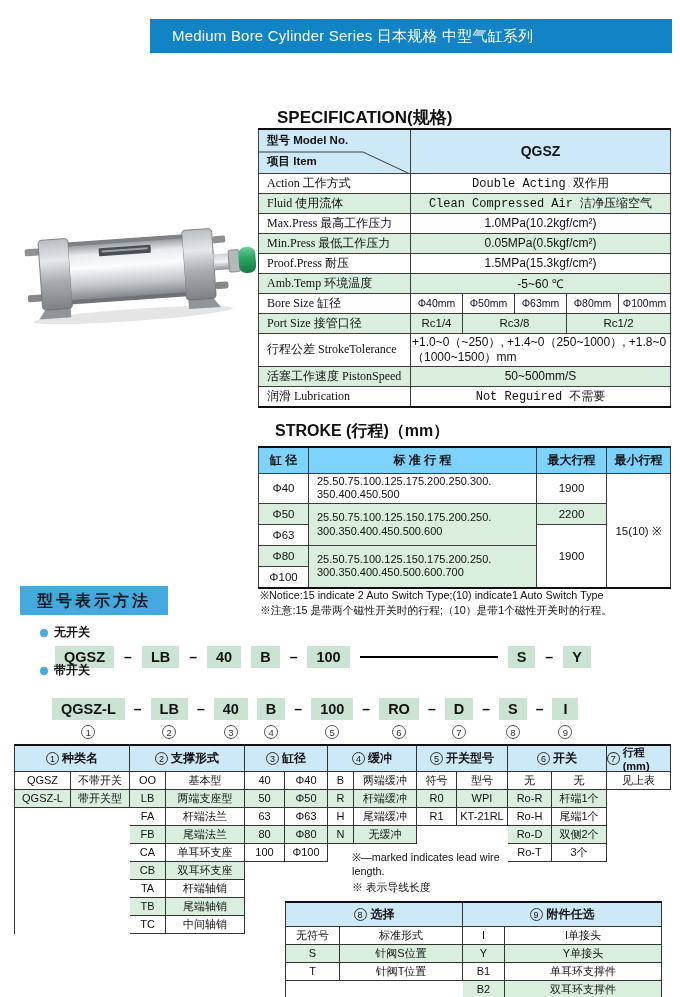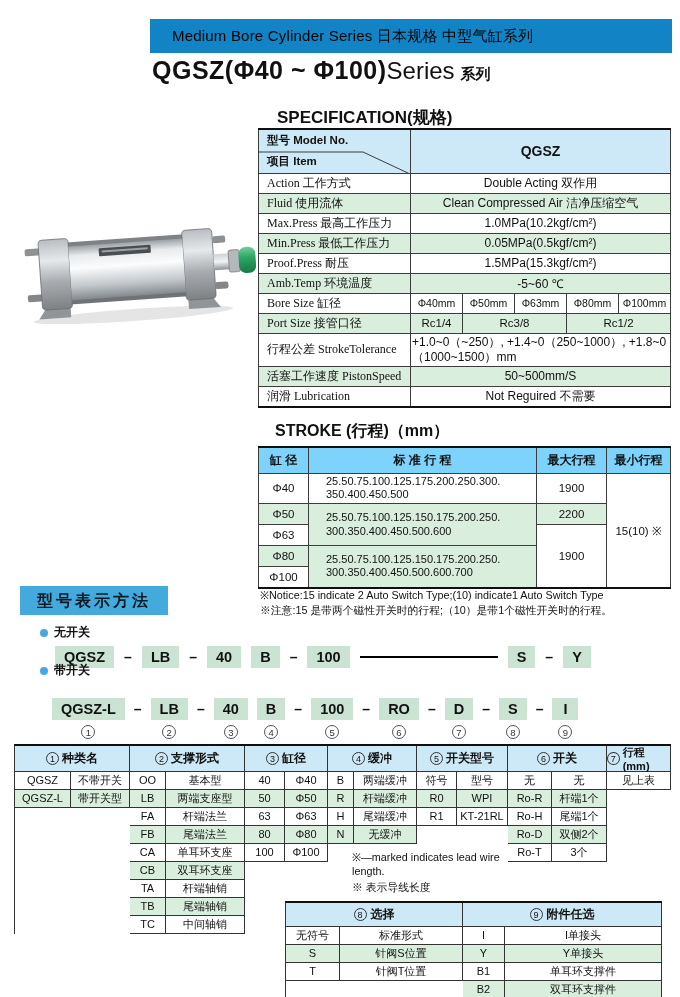--- a/index.html
+++ b/index.html
@@ -4,21 +4,21 @@
 <style>
   * { margin:0; padding:0; box-sizing:border-box; }
   html,body { background:#ffffff; }
   .page {
     position:relative; width:680px; height:997px; background:#fff;
     font-family:"Liberation Sans", sans-serif; color:#111; overflow:hidden;
   }
   
   .banner {
     position:absolute; left:150px; top:19px; width:522px; height:34px;
-    background:#1283c4; color:#000000; font-size:15px; line-height:34px;
+    background:#1283c4; color:#ffffff; font-size:15px; line-height:34px;
     padding-left:22px; letter-spacing:.2px;
   }
   .title { position:absolute; left:152px; top:56px; white-space:nowrap; }
   .title .t-bold { font-size:25px; font-weight:bold; letter-spacing:.5px; }
   .title .t-reg  { font-size:24px; font-weight:normal; }
   .title .t-suffix { font-size:15px; font-weight:bold; margin-left:6px; }
 
   
   .spec-head { position:absolute; left:277px; top:106px; font-size:17px; font-weight:bold; }
   .stroke-head { position:absolute; left:275px; top:421px; font-size:16px; font-weight:bold; }
@@ -27,39 +27,39 @@
   table { border-collapse:collapse; table-layout:fixed; }
   td { border:1px solid #3c3c3c; font-size:11.5px; text-align:center; vertical-align:middle; padding:1px 3px; }
 
   
   table.spec { position:absolute; left:258px; top:128px; width:412px;
                border-top:2px solid #101010; border-bottom:2px solid #101010; }
   table.spec td.lbl { text-align:left; padding-left:8px; font-family:"Liberation Serif", serif; font-size:12px; }
   table.spec tr { height:20px; }
   table.spec tr.hdr { height:44px; }
   table.spec tr.tol { height:32px; }
-  table.spec td.serifv { font-family:Liberation Sans, sans-serif; font-size:12px; }
+  table.spec td.serifv { font-family:Liberation Mono, monospace; font-size:12px; }
   table.spec td.sansv { font-size:12px; }
   table.spec tr.g td { background:#d9eedd; }
   .diag-cell { position:relative; padding:0; }
   .diag-cell svg { position:absolute; left:0; top:0; }
   .diag-cell .dl1 { position:absolute; left:8px; top:3px;   font-weight:bold; font-size:11.5px; }
   .diag-cell .dl2 { position:absolute; left:8px; bottom:4px; font-weight:bold; font-size:11.5px; }
   .model-val { font-weight:bold; font-size:14px; }
   table.spec tr.hdr td { background:#cde8f6; }
   td.tolv { text-align:left; padding-left:1px; line-height:1.25; }
 
   
   table.stroke { position:absolute; left:258px; top:446px; width:412px;
                  border-top:2px solid #101010; border-bottom:2px solid #101010; }
   table.stroke tr.hdr { height:26px; }
   table.stroke tr.hdr td { background:#7dd3fc; font-weight:bold; font-size:12px; }
   table.stroke tr { height:21px; }
   table.stroke tr.tall { height:30px; }
-  table.stroke td.std { text-align:left; padding-left:17px; line-height:1.25; font-size:11px; }
+  table.stroke td.std { text-align:left; padding-left:8px; line-height:1.25; font-size:11px; }
   table.stroke tr.g td { background:#d9eedd; }
   table.stroke td.wbg { background:#fff; }
 
   
   .notice { position:absolute; left:260px; top:588px; font-size:10.8px; line-height:1.35; }
 
   
   .badge { position:absolute; left:20px; top:586px; width:148px; height:29px;
            background:#44a9dd; color:#0d1b22; font-weight:bold; font-size:16px;
            text-align:center; line-height:29px; letter-spacing:3px; }
@@ -118,23 +118,20 @@
   
   .cyl { position:absolute; left:8px; top:212px; }
 </style>
 </head>
 <body>
 
 <div class="page">
 
   <div class="banner">Medium Bore Cylinder Series 日本规格 中型气缸系列</div>
 
-  <div class="title">
-    <span class="t-bold">QGSZ(Φ40 ~ Φ100)</span><span class="t-reg">Series</span><span class="t-suffix">系列</span>
-  </div>
 
   <svg class="cyl" width="248" height="112" viewBox="0 0 248 112">
     <defs>
       <linearGradient id="tube" x1="0" y1="0" x2="0" y2="1">
         <stop offset="0" stop-color="#9aa0a4"></stop>
           <stop offset="0.18" stop-color="#e8ebed"></stop>
         <stop offset="0.42" stop-color="#fbfcfd"></stop>
           <stop offset="0.75" stop-color="#c2c7cb"></stop>
         <stop offset="1" stop-color="#84898d"></stop>
       </linearGradient>

